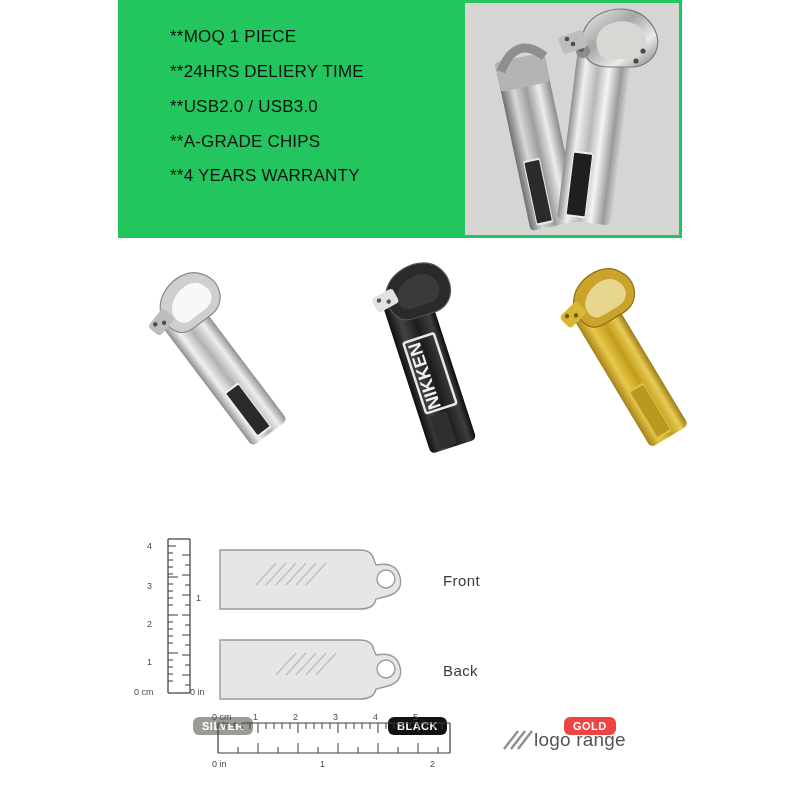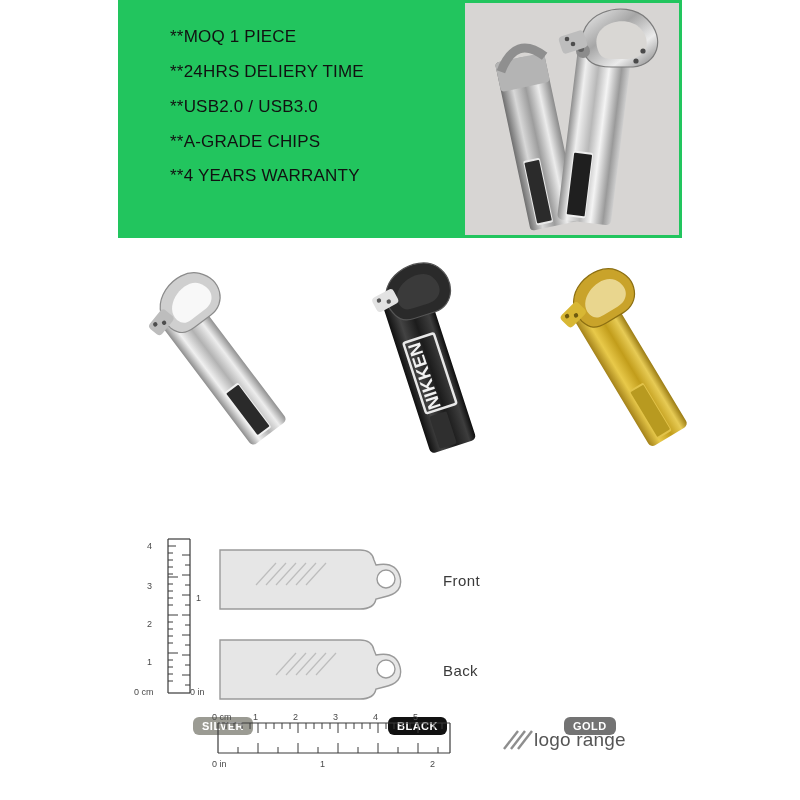--- a/index.html
+++ b/index.html
@@ -81,21 +81,21 @@
     background: #9b9b93;
     color: #ffffff;
   }
   .tag-black {
     left: 388px; top: 455px;
     background: #111111;
     color: #ffffff;
   }
   .tag-gold {
     left: 564px; top: 455px;
-    background: #737373;
+    background: #ef4444;
     color: #ffffff;
   }
 
   
   .diagram {
     position: absolute;
     left: 0;
     top: 505px;
     width: 800px;
     height: 295px;

